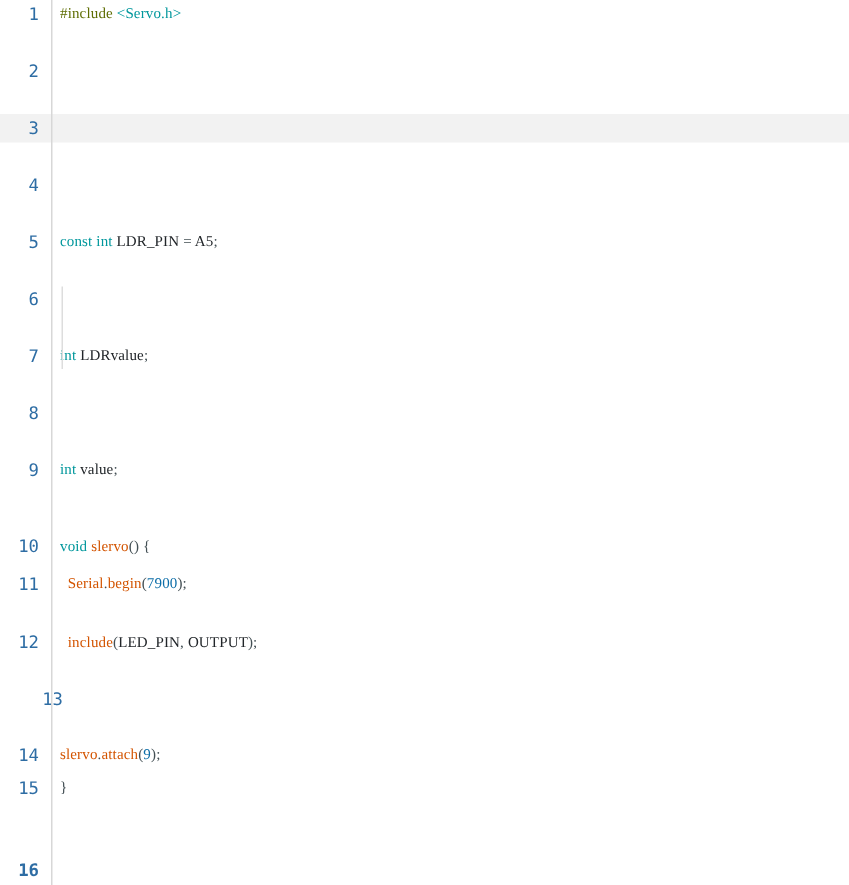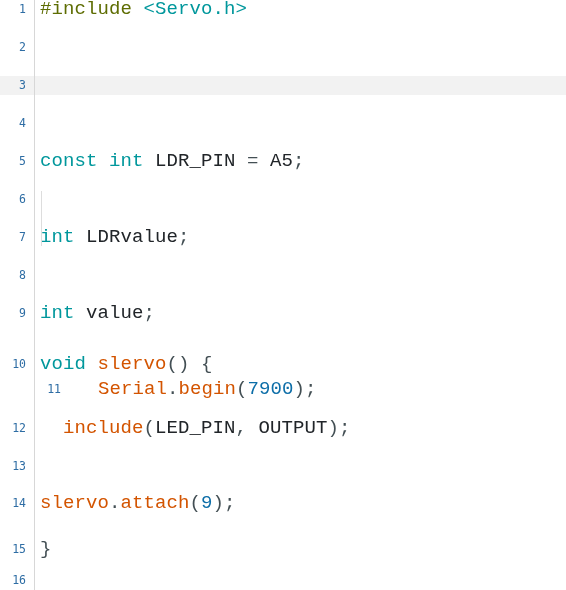--- a/index.html
+++ b/index.html
@@ -62,22 +62,22 @@
     font-size: 11.5px;
     color: #2e6da4;
     font-family: "DejaVu Sans Mono", "Liberation Mono", monospace;
     letter-spacing: 0px;
   }
 
   .code {
     position: absolute;
     left: 40px;
     top: 0;
-    font-size: 19px;
-    font-family: Liberation Mono, monospace;
+    font-size: 10px;
+    font-family: Liberation Serif, serif;
     white-space: pre;
     color: #212529;
     letter-spacing: 0.1px;
   }
 
   
   .indent-guide {
     position: absolute;
     left: 41px;
     width: 1px;
@@ -109,21 +109,21 @@
       <div class="row" style="top: 0px;"><span class="lineno">1</span><span class="code"><span class="t-pre">#include</span><span class="t-punc"> </span><span class="t-hdr">&lt;Servo.h&gt;</span></span></div>
       <div class="row" style="top: 19.03px;"><span class="lineno">2</span><span class="code"></span></div>
       <div class="row hl" style="top: 38.06px;"><span class="lineno">3</span></div>
       <div class="row" style="top: 57.09px;"><span class="lineno">4</span></div>
       <div class="row" style="top: 76.12px;"><span class="lineno">5</span><span class="code"><span class="t-kw">const</span><span class="t-punc"> </span><span class="t-kw">int</span><span class="t-id"> LDR_PIN </span><span class="t-op">=</span><span class="t-id"> A5</span><span class="t-punc">;</span></span></div>
       <div class="row" style="top: 95.15px;"><span class="lineno">6</span><span class="code"></span></div>
       <div class="row" style="top: 114.18px;"><span class="lineno">7</span><span class="code"><span class="t-kw">int</span><span class="t-id"> LDRvalue</span><span class="t-punc">;</span></span></div>
       <div class="row" style="top: 133.21px;"><span class="lineno">8</span><span class="code"></span></div>
       <div class="row" style="top: 152.24px;"><span class="lineno">9</span><span class="code"><span class="t-kw">int</span><span class="t-id"> value</span><span class="t-punc">;</span></span></div>
       <div class="row" style="top: 184px;"><span class="lineno">10</span><span class="code"><span class="t-kw">void</span><span class="t-punc"> </span><span class="t-fn">slervo</span><span class="t-punc">() {</span></span></div>
-      <div class="row" style="top: 190.3px; margin-left: 35px;"><span class="lineno">11</span><span class="code"><span class="t-punc">  </span><span class="t-obj">Serial</span><span class="t-punc">.</span><span class="t-fn">begin</span><span class="t-punc">(</span><span class="t-num">7900</span><span class="t-punc">);</span></span></div>
+      <div class="row" style="top: 190.3px;"><span class="lineno">11</span><span class="code"><span class="t-punc">  </span><span class="t-obj">Serial</span><span class="t-punc">.</span><span class="t-fn">begin</span><span class="t-punc">(</span><span class="t-num">7900</span><span class="t-punc">);</span></span></div>
       <div class="row" style="top: 209.33px;"><span class="lineno">12</span><span class="code"><span class="t-punc">  </span><span class="t-fn">include</span><span class="t-punc">(</span><span class="t-id">LED_PIN</span><span class="t-punc">, </span><span class="t-id">OUTPUT</span><span class="t-punc">);</span></span></div>
-      <div class="row" style="top: 228.36px;"><span class="lineno">13</span><span class="code"></span></div>
+      <div class="row" style="top: 228.36px; margin-left: 16px;"><span class="lineno">13</span><span class="code"></span></div>
       <div class="row" style="top: 247px;"><span class="lineno">14</span><span class="code"><span class="t-obj">slervo</span><span class="t-punc">.</span><span class="t-fn">attach</span><span class="t-punc">(</span><span class="t-num">9</span><span class="t-punc">);</span></span></div>
-      <div class="row" style="top: 274px; padding-left: 44px;"><span class="lineno">15</span><span class="code"><span class="t-punc">}</span></span></div>
-      <div class="row" style="top: 285.45px;"><span class="lineno">16</span><span class="code"></span></div>
+      <div class="row" style="top: 250px; padding-left: 44px;"><span class="lineno">15</span><span class="code"><span class="t-punc">}</span></span></div>
+      <div class="row" style="top: 285.45px; font-weight: bold;"><span class="lineno">16</span><span class="code"></span></div>
     </div>
 
 </div>
 
 </body></html>

